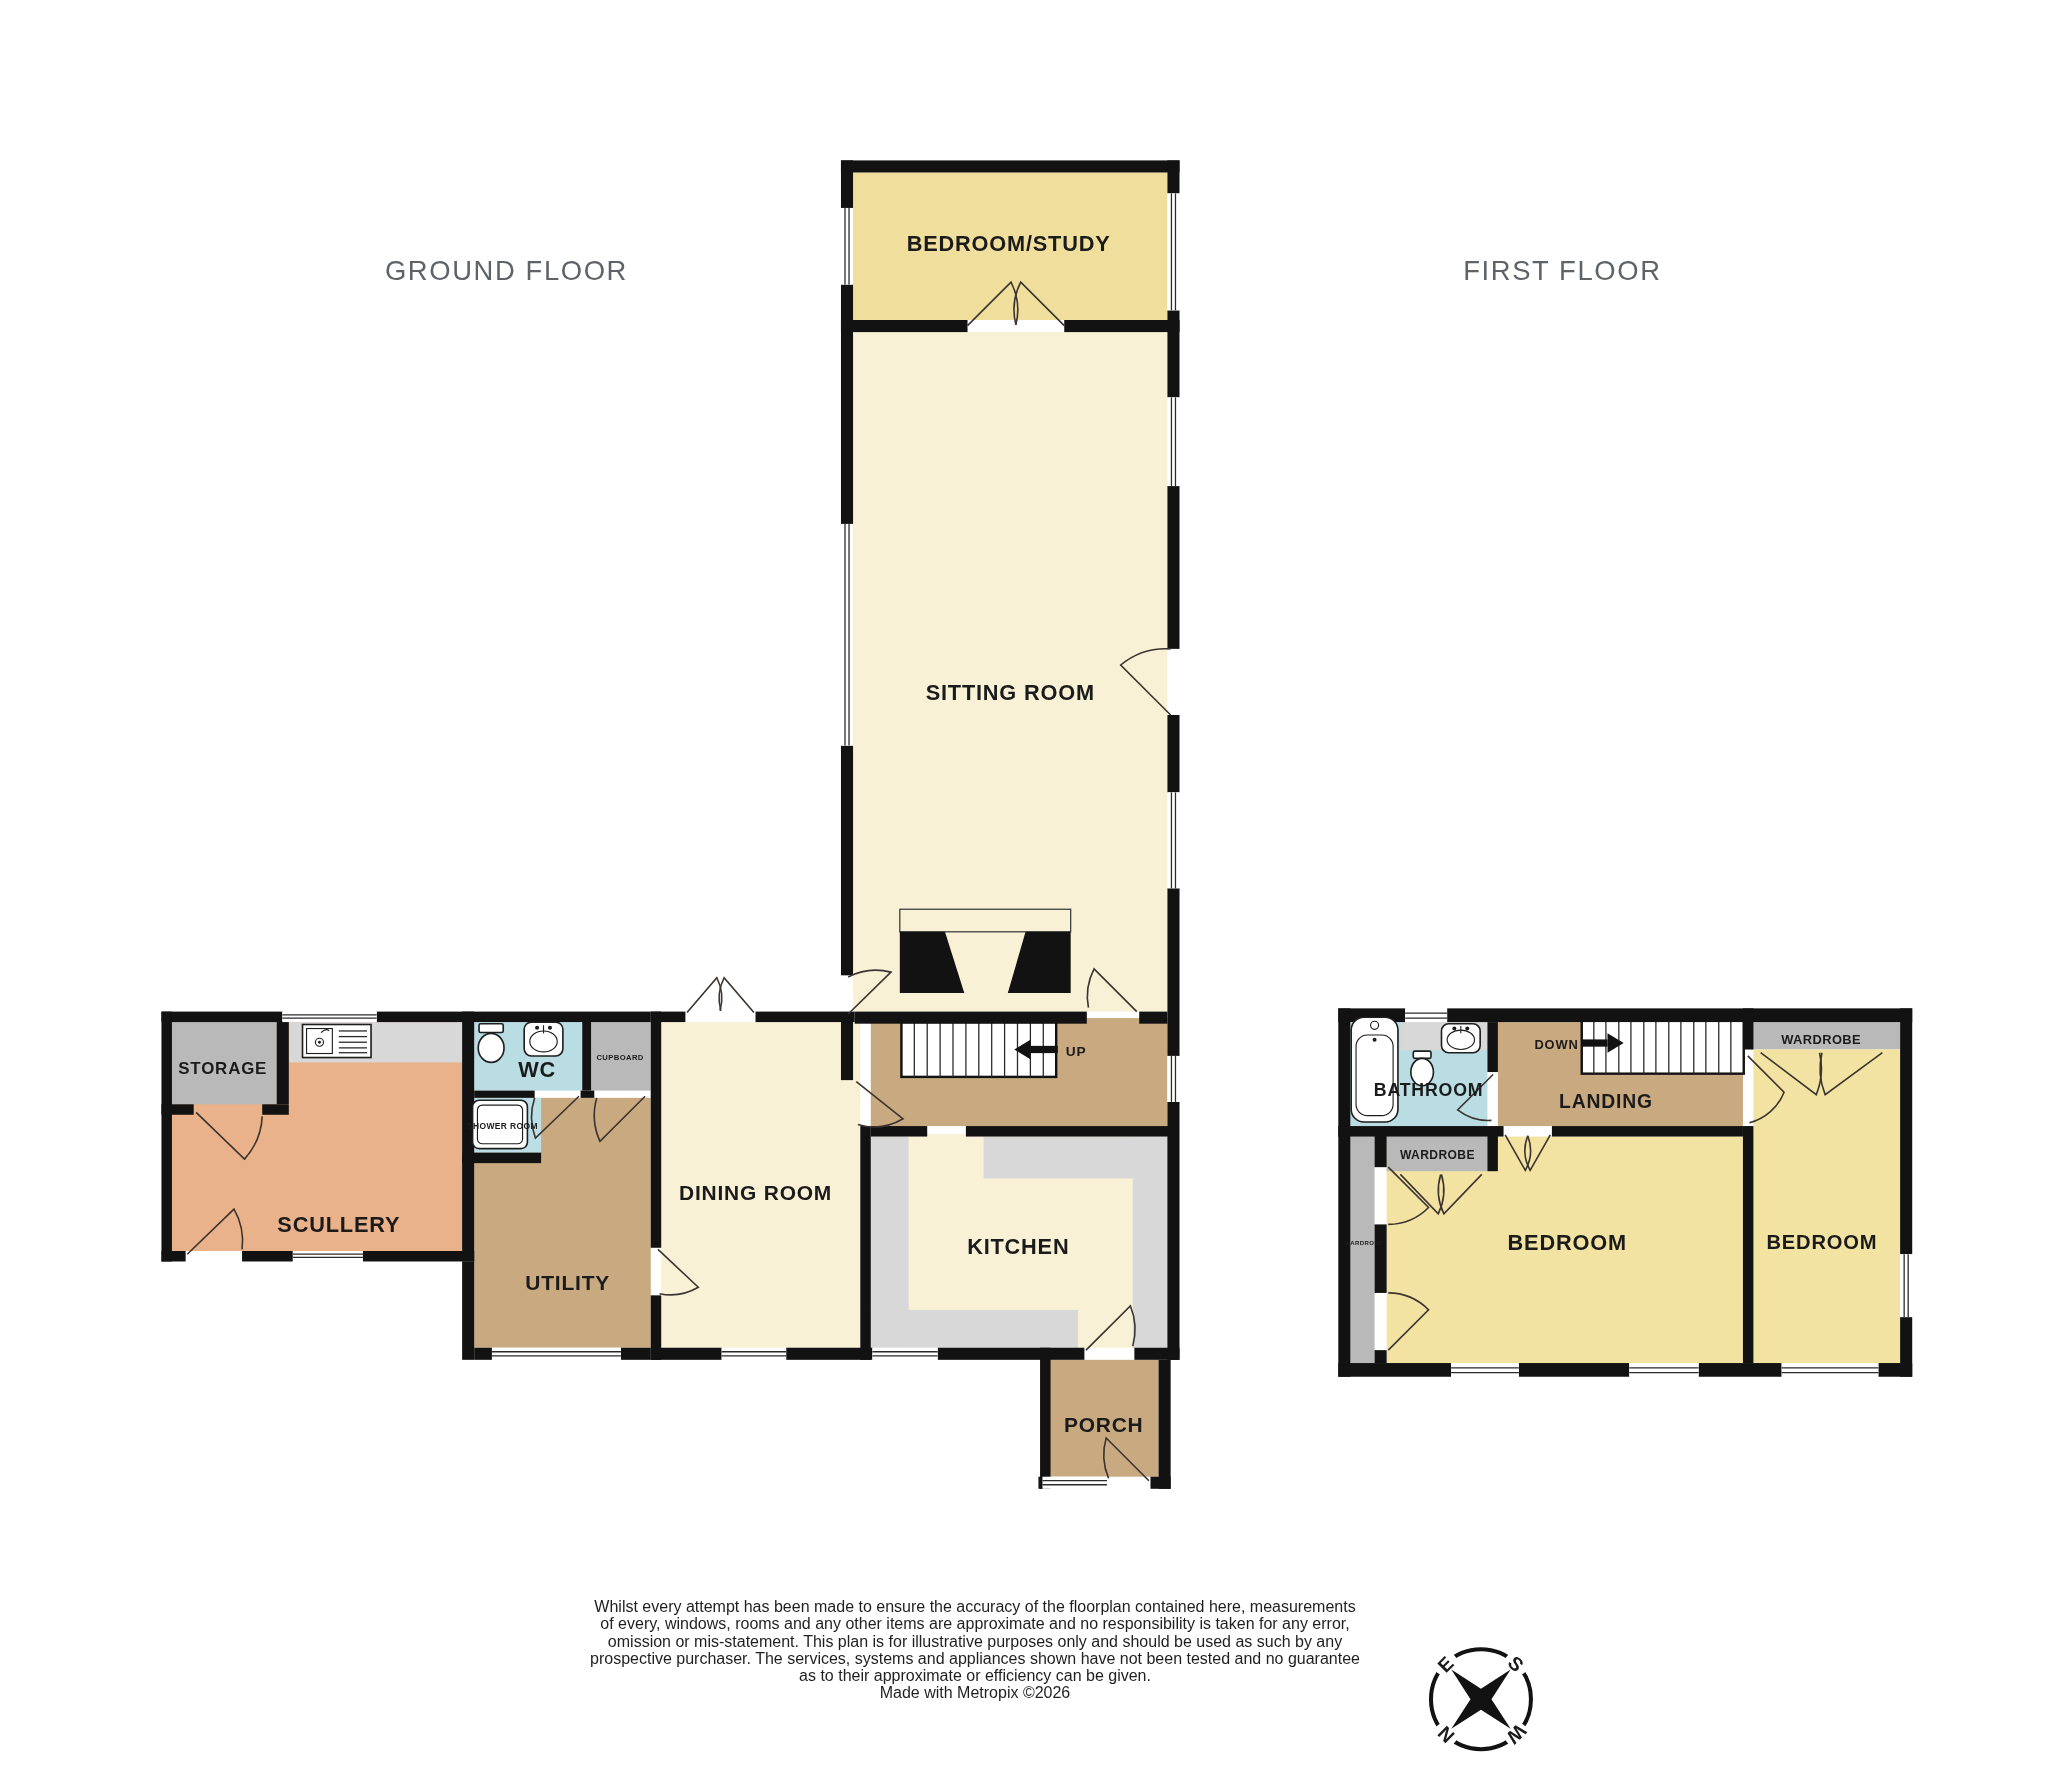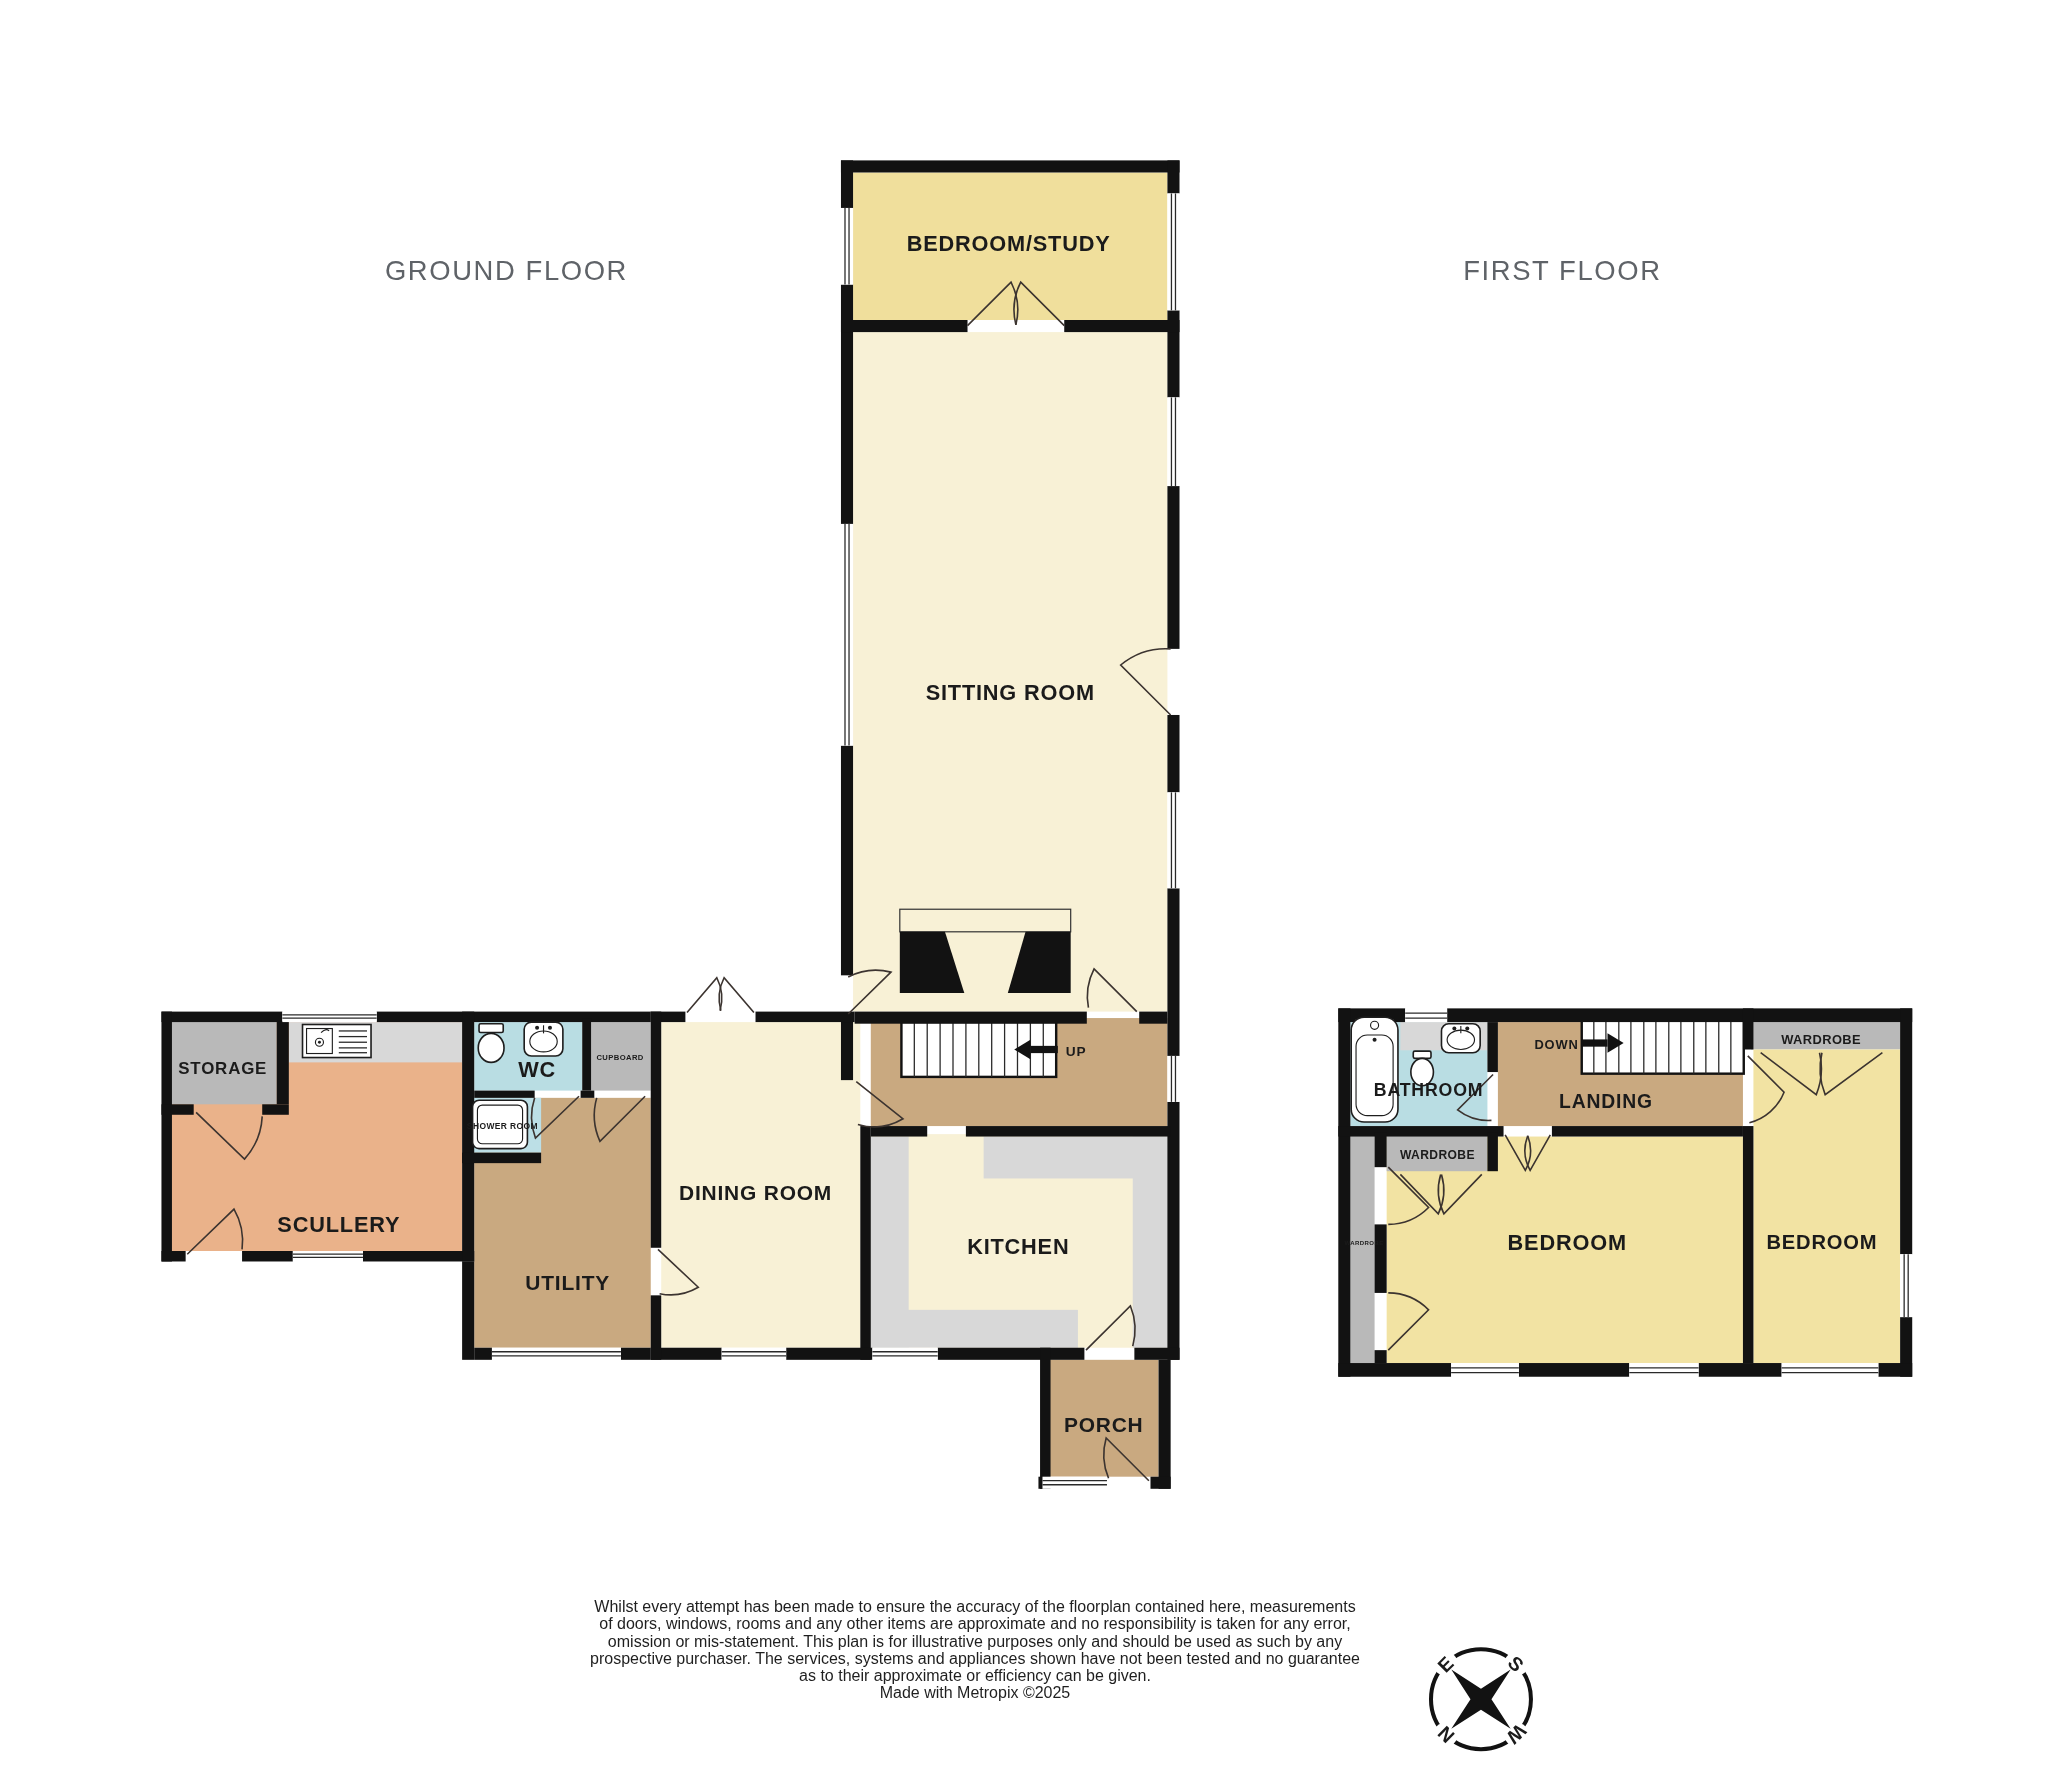--- a/index.html
+++ b/index.html
@@ -382,21 +382,21 @@
     <polygon points="1837,2095 1873.8,2071.2 1850,2108 1873.8,2144.8 1837,2121 1800.2,2144.8 1824,2108 1800.2,2071.2" fill="#121212"></polygon>
     <text class="room-label" font-size="24" text-anchor="middle" x="1793" y="2161" transform="rotate(225 1793 2152)">N</text>
     <text class="room-label" font-size="24" text-anchor="middle" x="1793" y="2073" transform="rotate(315 1793 2064)">E</text>
     <text class="room-label" font-size="24" text-anchor="middle" x="1881" y="2073" transform="rotate(45 1881 2064)">S</text>
     <text class="room-label" font-size="24" text-anchor="middle" x="1881" y="2161" transform="rotate(135 1881 2152)">W</text>
   </g>
 </svg>
 
   <div id="disclaimer">
     <div>Whilst every attempt has been made to ensure the accuracy of the floorplan contained here, measurements</div>
-    <div>of doors, windows, rooms and any other items are approximate and no responsibility is taken for any error,</div>
+    <div>of every, windows, rooms and any other items are approximate and no responsibility is taken for any error,</div>
     <div>omission or mis-statement. This plan is for illustrative purposes only and should be used as such by any</div>
     <div>prospective purchaser. The services, systems and appliances shown have not been tested and no guarantee</div>
     <div>as to their approximate or efficiency can be given.</div>
-    <div>Made with Metropix ©2025</div>
+    <div>Made with Metropix ©2026</div>
   </div>
 
 </div>
 
 
 </body></html>

